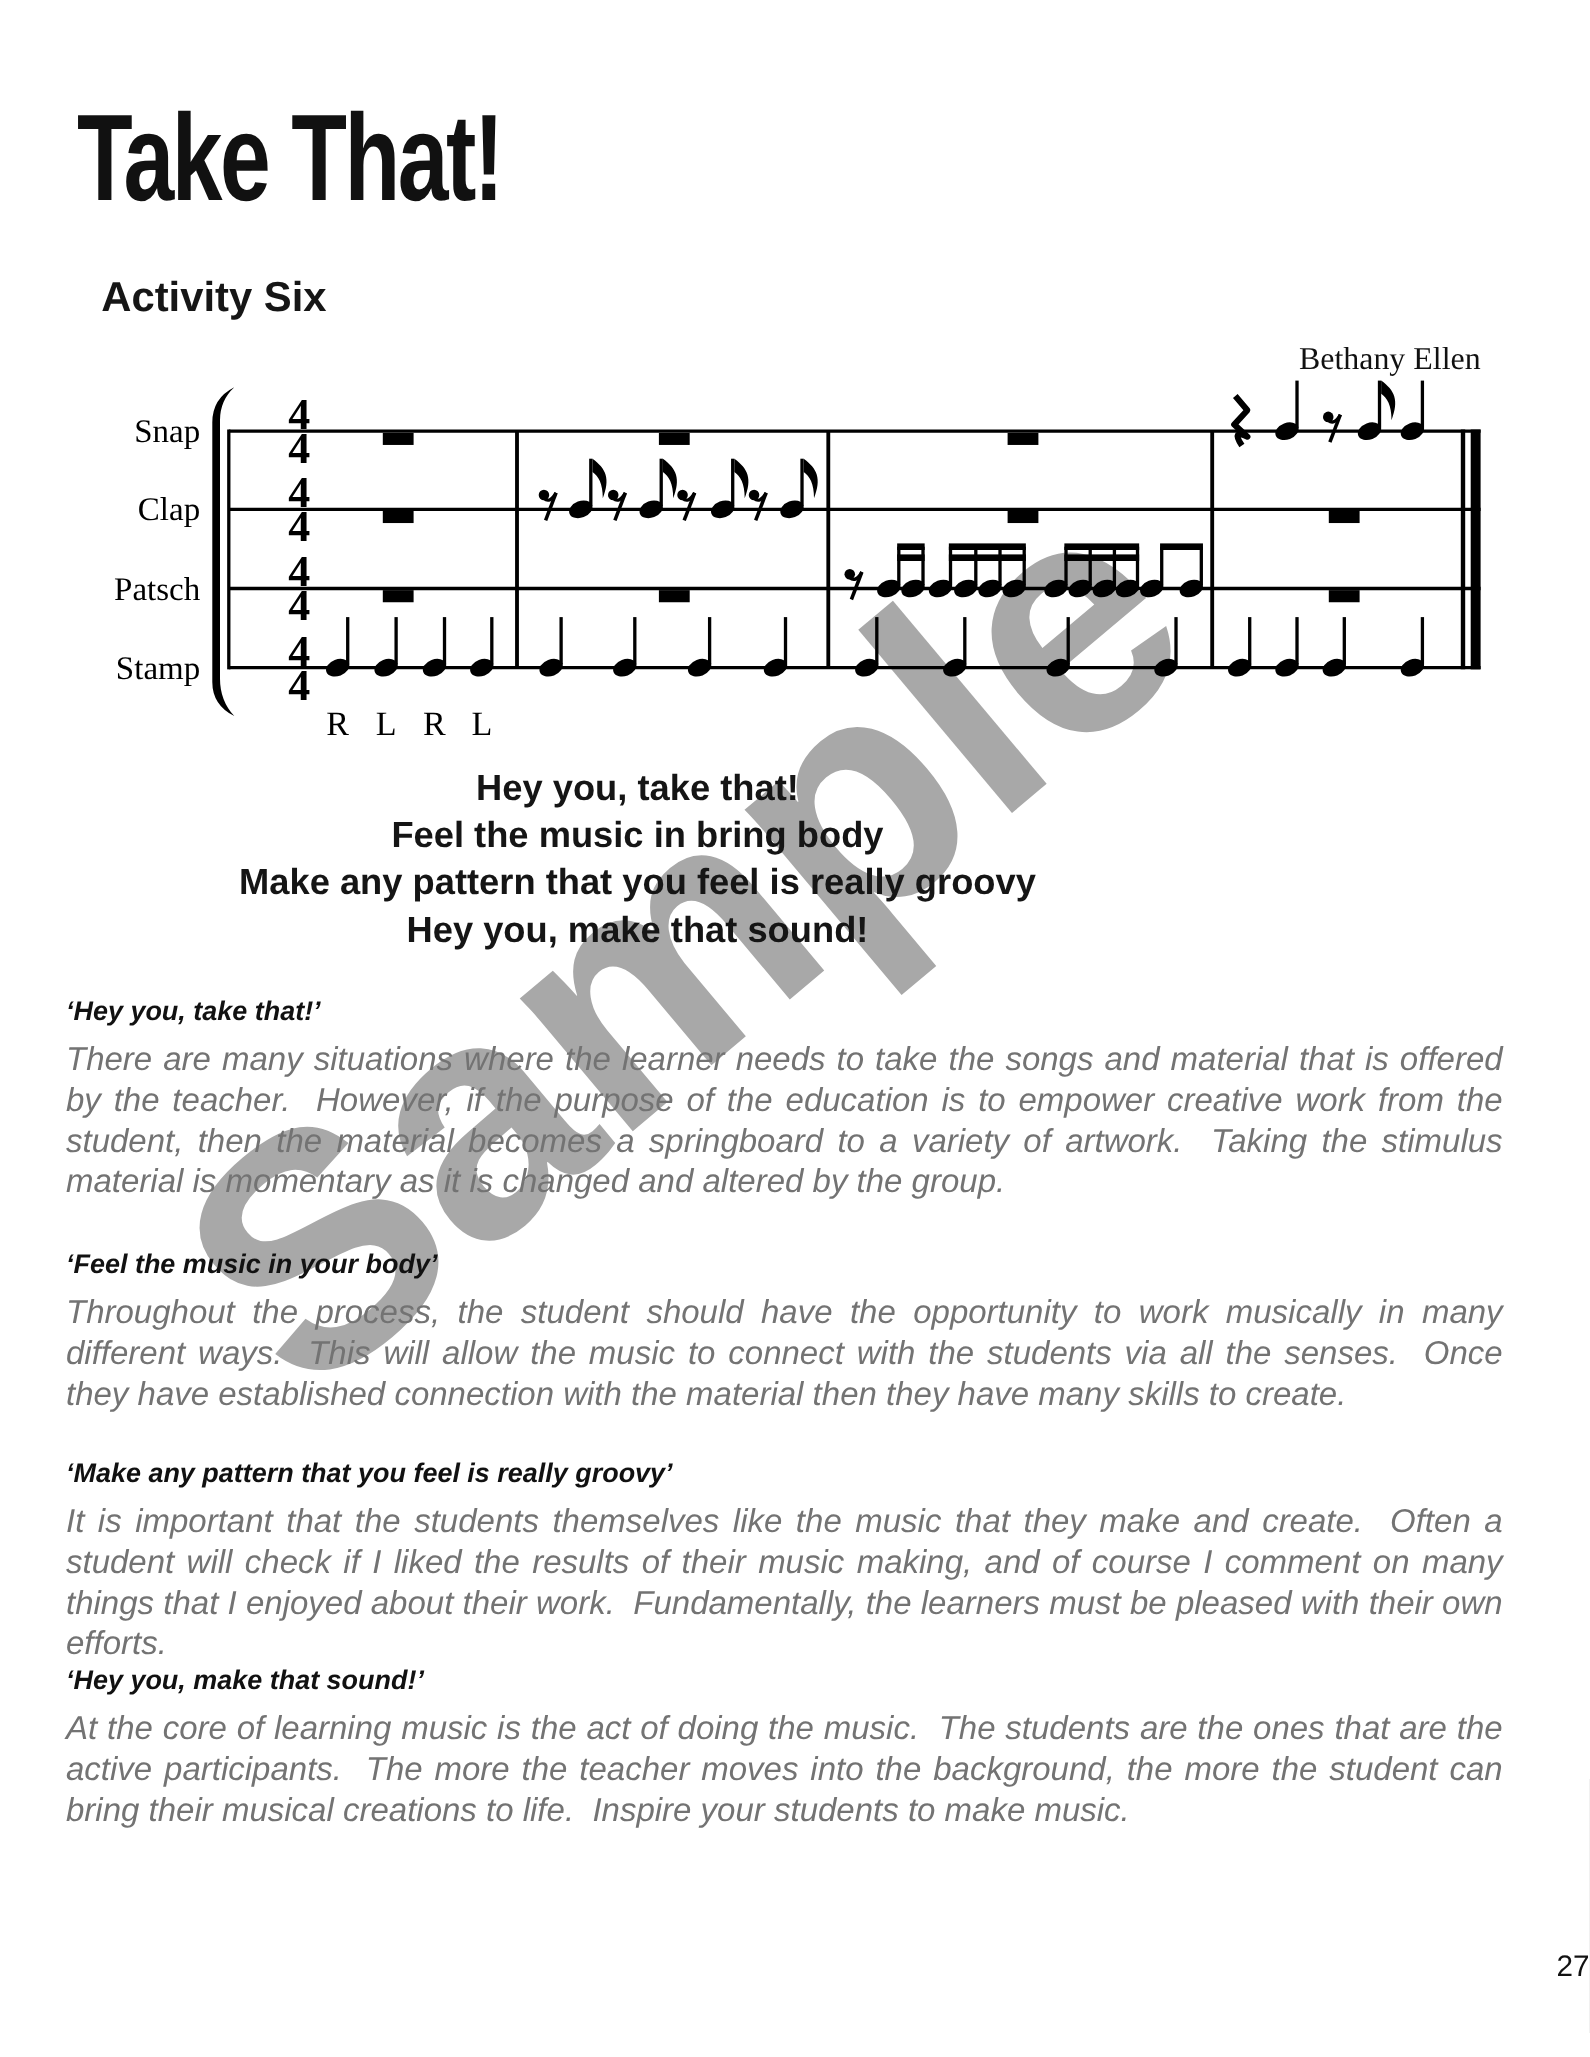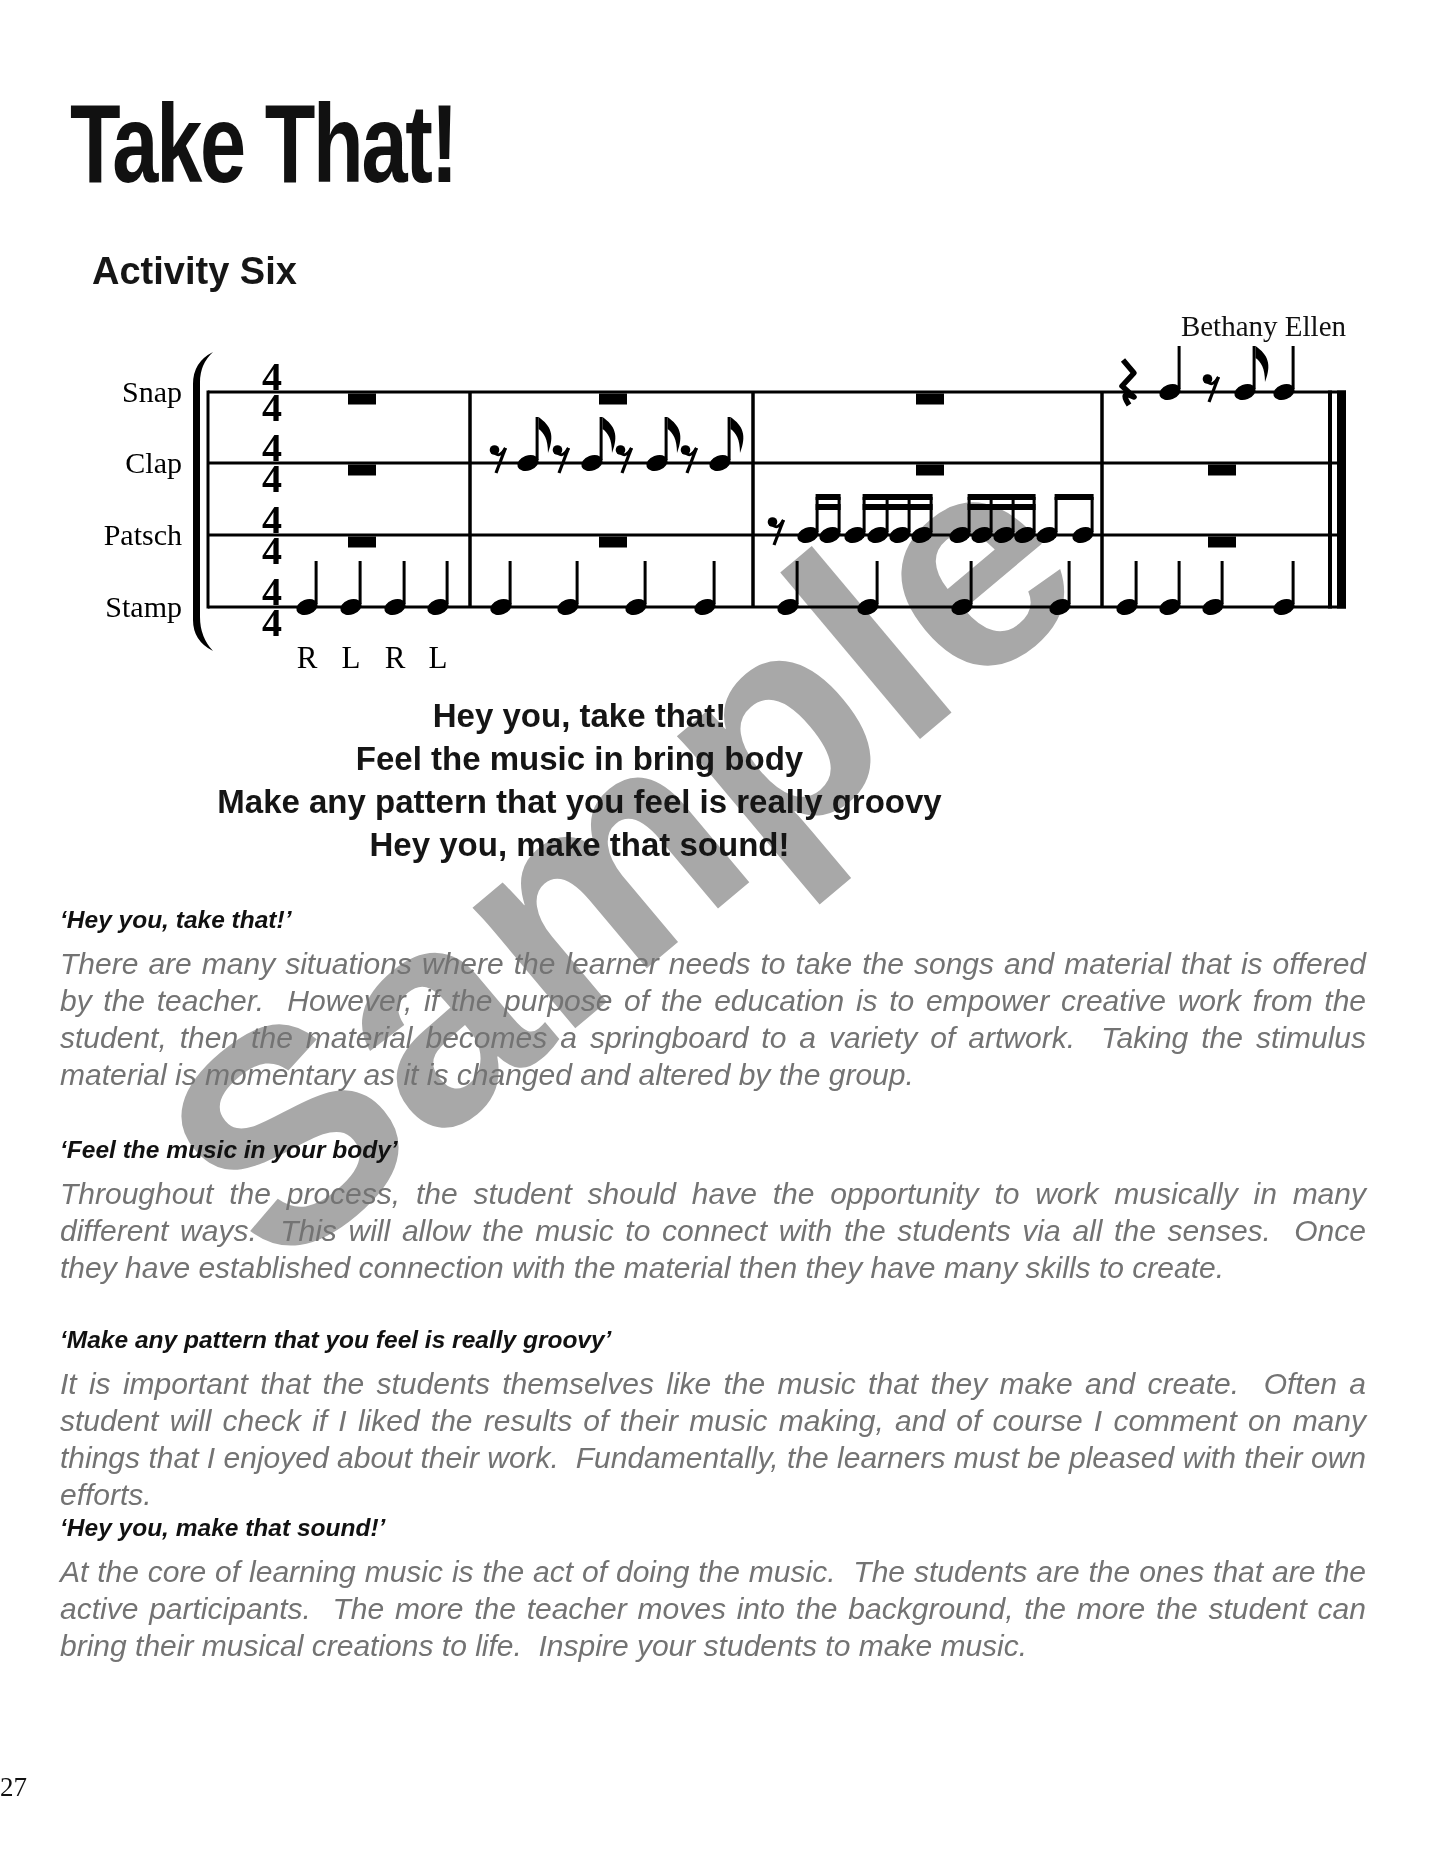--- a/index.html
+++ b/index.html
@@ -50,21 +50,21 @@
   .section h3{
     margin:0 0 11px 0;font-size:24.5px;font-weight:bold;color:#111;
   }
   .section p{
     margin:0;font-size:30px;line-height:37px;
     text-align:justify;white-space:pre-wrap;color:#737373;
   }
   .s1{top:906px;} .s2{top:1136px;} .s3{top:1326px;} .s4{top:1514px;}
   .page-number{
     position:absolute;left:0;top:1772px;width:1445px;
-    text-align:left;font-size:27px;color:#111;font-family:Liberation Serif, serif;
+    text-align:right;font-size:27px;color:#111;
   }
 </style>
 </head>
 <body>
 
 <div class="page">
 
   <div class="watermark">Sample</div>
 
   <div class="content">

